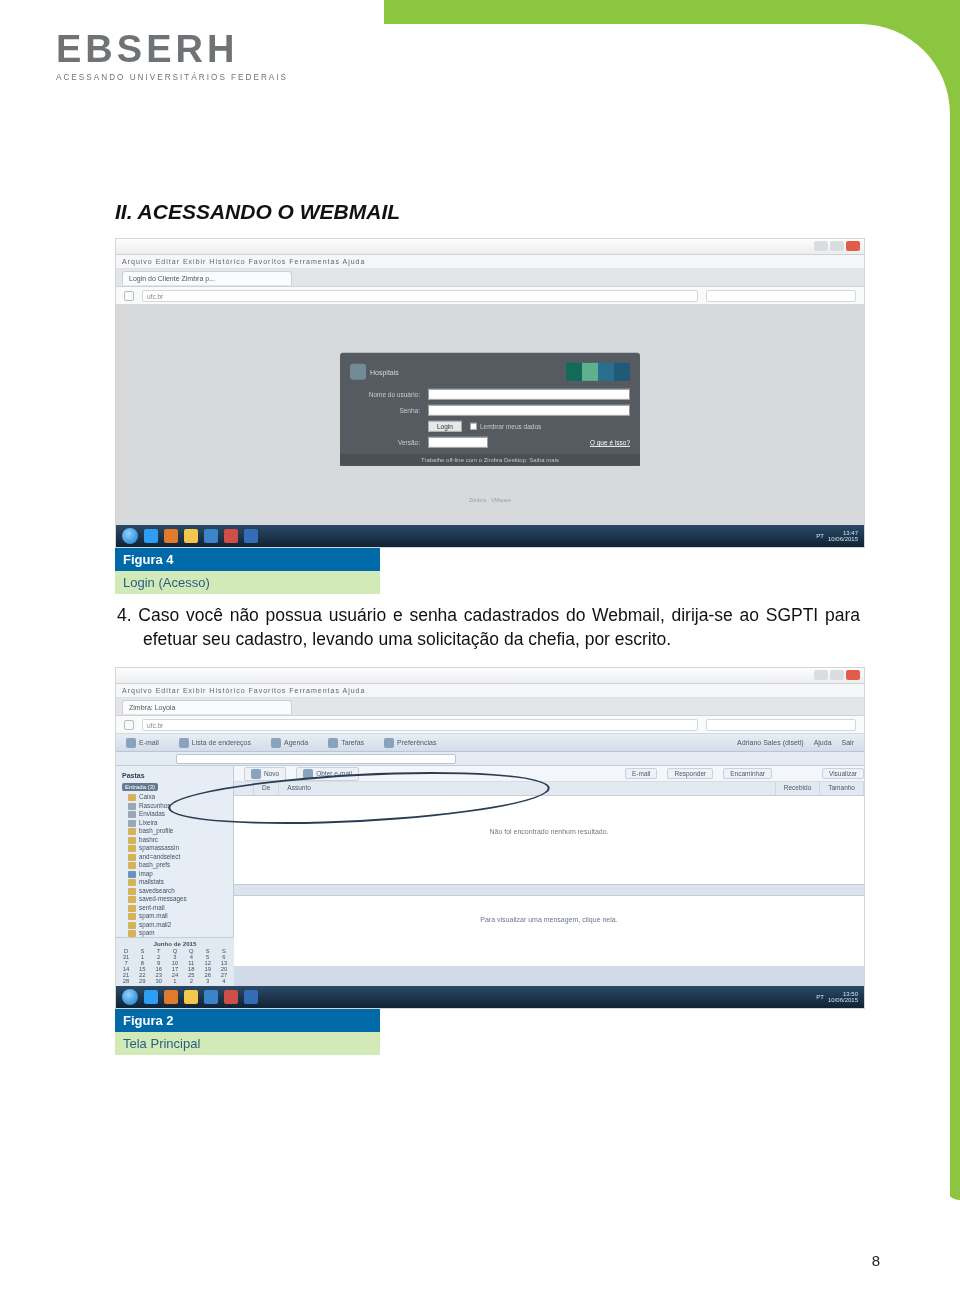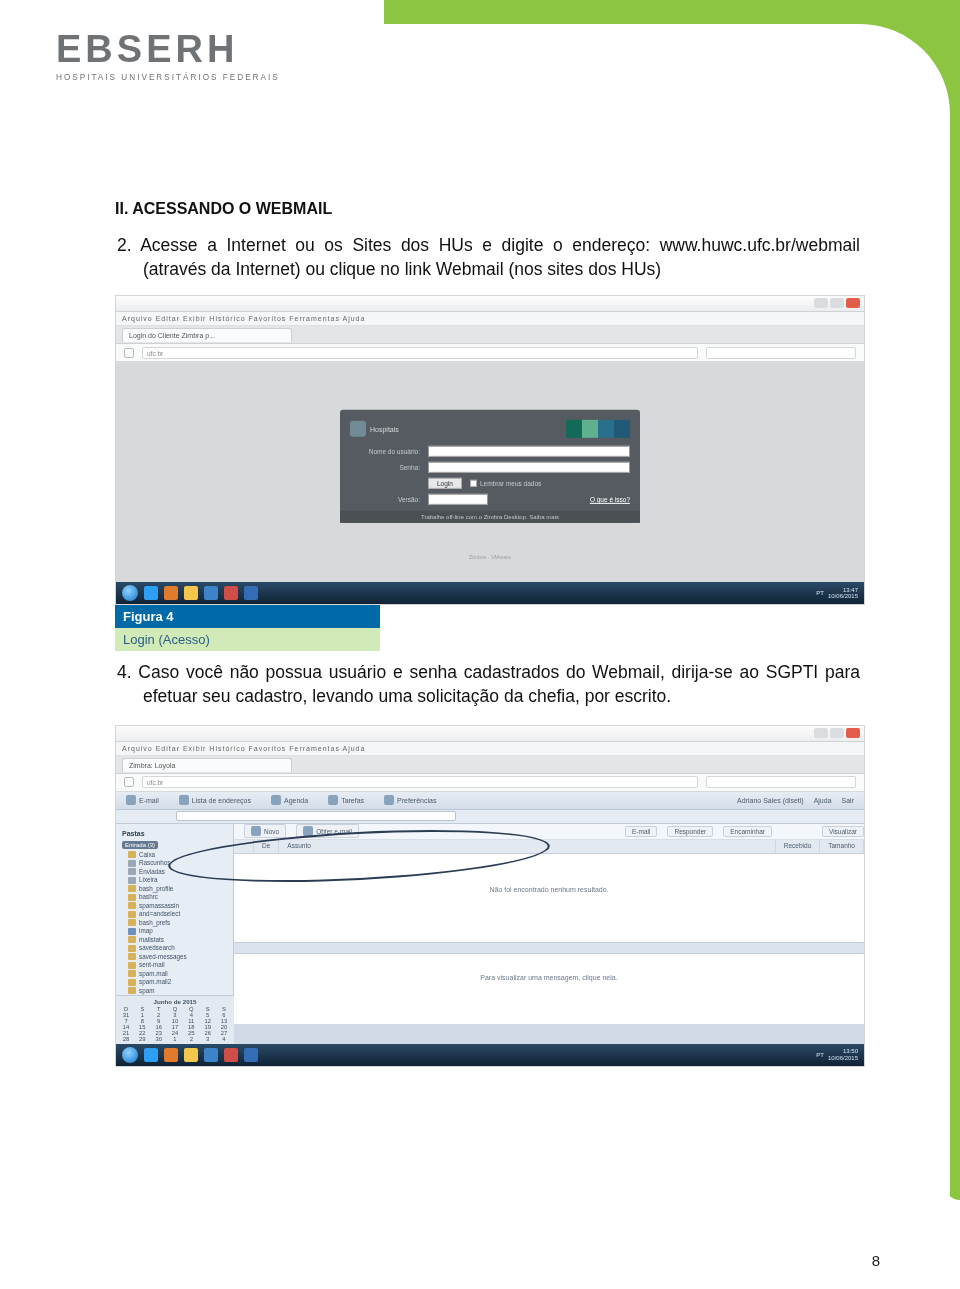--- a/index.html
+++ b/index.html
@@ -59,22 +59,23 @@
   
   .content {
     position: absolute;
     left: 115px;
     right: 100px;
     top: 200px;
     z-index: 3;
   }
   .section-title {
     font-weight: bold;
-    font-size: 16px;
-    margin-bottom: 16px;
+    font-size: 21px;
+    margin-bottom: 8px;
+    font-style: italic;
   }
   .body-text {
     font-size: 17.5px;
     line-height: 1.35;
     text-align: justify;
   }
   .ol-item {
     margin-left: 28px;
     text-indent: -26px;
     margin-top: 4px;
@@ -220,28 +221,27 @@
 </style>
 </head>
 <body>
 
 <div class="top-green"></div>
 <div class="side-green"></div>
 <div class="page-card"></div>
 
 <div class="logo-wrap">
   <div class="logo-name">EBSERH</div>
-  <div class="logo-sub">HOSPITAIS UNIVERSITÁRIOS FEDERAIS</div>
+  <div class="logo-sub">ACESSANDO UNIVERSITÁRIOS FEDERAIS</div>
 </div>
 
 <div class="content">
 
   <div class="section-title">II.   ACESSANDO O WEBMAIL</div>
 
-  <div class="body-text ol-item">2.  Acesse a Internet ou os Sites dos HUs e digite o endereço: www.huwc.ufc.br/webmail (através da Internet) ou clique no link Webmail (nos sites dos HUs)</div>
 
   <div class="shot">
     <div class="shot-titlebar">
       <div class="winbtns">
           <span></span>
           <span></span>
           <span></span>
         </div>
     </div>
     <div class="shot-menubar">Arquivo  Editar  Exibir  Histórico  Favoritos  Ferramentas  Ajuda</div>
@@ -564,16 +564,20 @@
       <div class="tb-right">
         <span>PT</span>
         <div class="tb-clock">
           <div>13:50</div>
           <div>10/06/2015</div>
         </div>
       </div>
     </div>
   </div>
 
+  <div class="cap" style="margin-top:0px">
+    <div class="cap-top">Figura 2</div>
+    <div class="cap-bot">Tela Principal</div>
+  </div>
 
 </div>
 
 <div class="page-number">8</div>
 
 </body></html>

